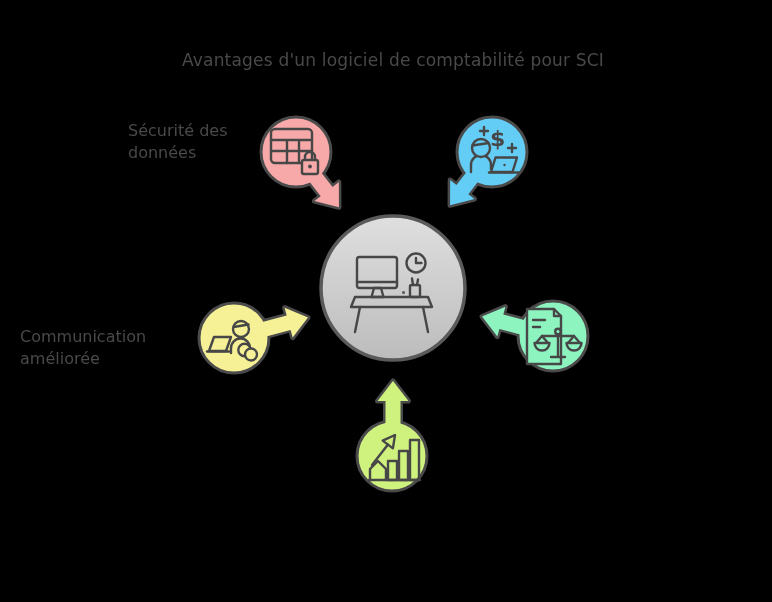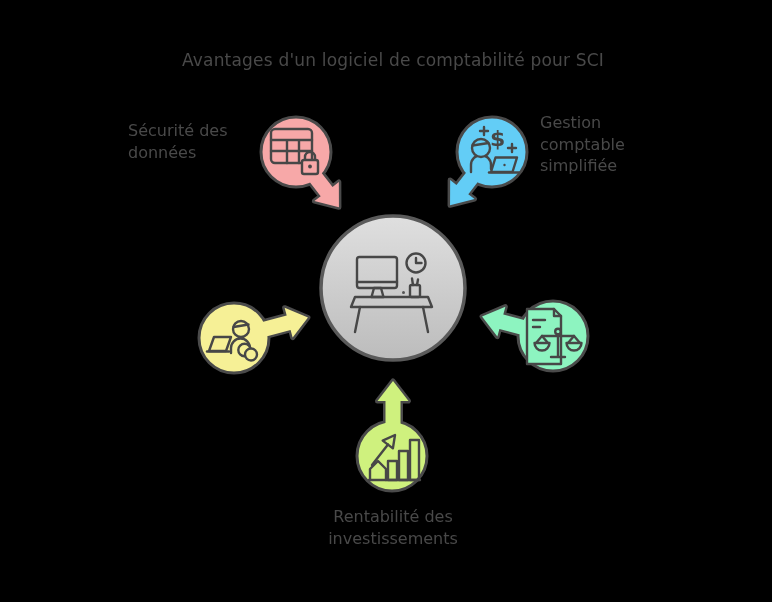--- a/index.html
+++ b/index.html
@@ -131,16 +131,15 @@
         <circle cx="10.5" cy="4.5" r="1.5" fill="#555555" stroke="none"></circle>
         <rect x="17" y="-3" width="10" height="12" rx="1.5"></rect>
         <path d="M20,-3 L19,-9.5 M24,-3 L25,-8.5"></path>
         <path d="M-38,9 H35 L39,19 H-42 Z"></path>
         <path d="M-33,19 L-38,44 M30,19 L35,44"></path>
       </g>
     </g>
   </svg>
 
   <div class="label t-right" id="lbl-securite">Sécurité des données</div>
-  <div class="label" id="lbl-gestion">Gestion comptable simplifiée</div>
-  <div class="label t-center" id="lbl-rentabilite">Rentabilité des investissements</div>
+  <div class="label t-right" id="lbl-communication">Communication améliorée</div>
 
 </div>
 
 </body></html>

